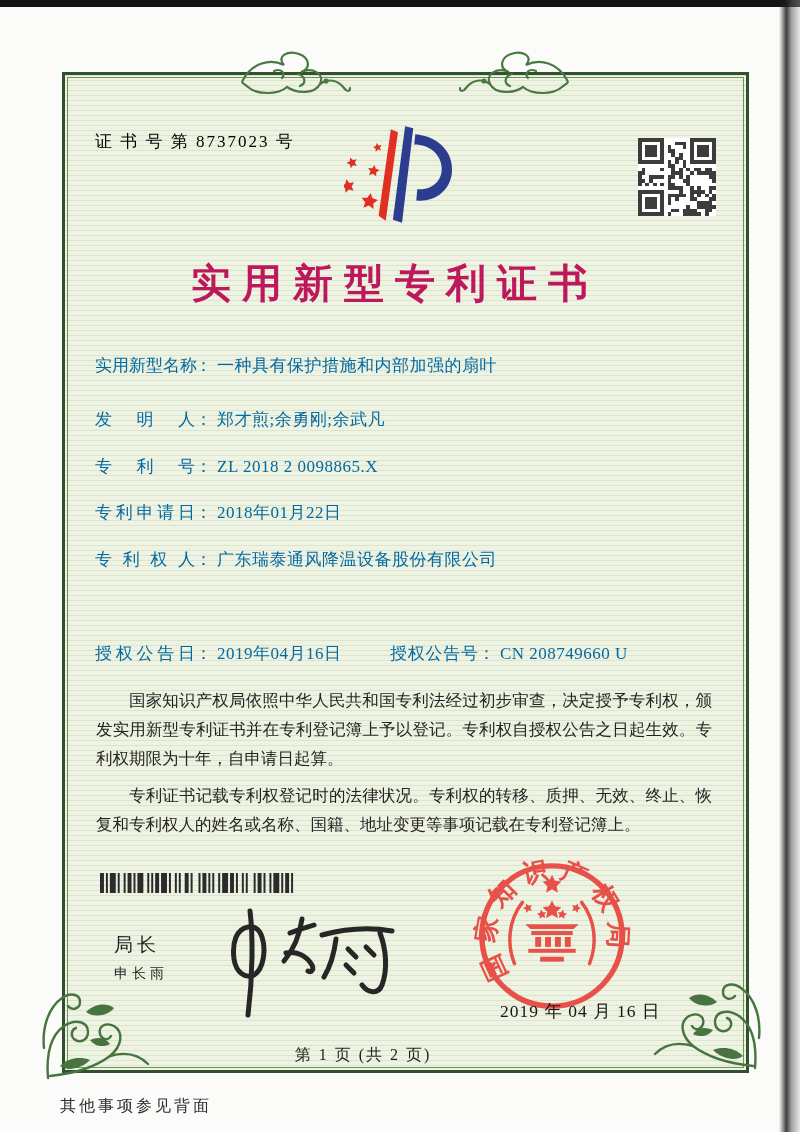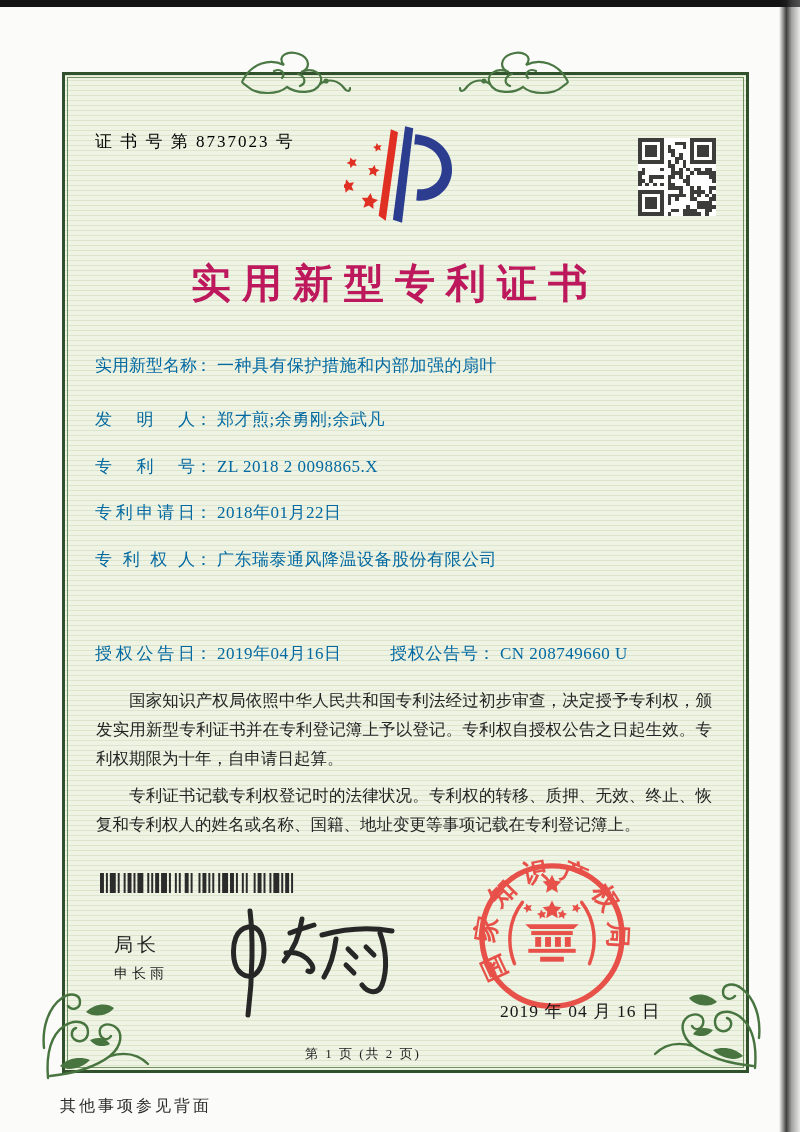--- a/index.html
+++ b/index.html
@@ -30,21 +30,21 @@
   
   .paras{position:absolute;left:88px;top:678px;width:632px;z-index:5;}
   .paras p{margin:8px;text-indent:2em;font-size:16.5px;line-height:29px;text-align:justify;color:#242424;}
   
   .barcode{position:absolute;left:100px;top:873px;width:197px;height:20px;z-index:5;}
   .signer-title{position:absolute;left:114px;top:932px;font-size:19px;letter-spacing:4px;z-index:5;}
   .signer-name{position:absolute;left:114px;top:965px;font-size:14px;letter-spacing:4px;z-index:5;}
   .signature{position:absolute;left:220px;top:903px;width:185px;height:120px;z-index:6;}
   .seal{position:absolute;left:473px;top:857px;width:158px;height:158px;z-index:7;opacity:.9;}
   .seal-date{position:absolute;left:468px;top:999px;font-size:17.5px;letter-spacing:1px;color:#171717;z-index:8;white-space:nowrap;margin-left:32px;}
-  .page-ind{position:absolute;left:63px;top:1045px;width:600px;text-align:center;font-size:13px;letter-spacing:2px;z-index:5;}
+  .page-ind{position:absolute;left:63px;top:1045px;width:600px;text-align:center;font-size:16px;letter-spacing:2px;z-index:5;}
   .back-note{position:absolute;left:60px;top:1096px;width:600px;font-size:16px;letter-spacing:3px;color:#2c2c2c;}
   
   .orn{position:absolute;z-index:6;}
   .orn-dragon-left{left:240px;top:50px;width:112px;height:48px;}
   .orn-dragon-right{left:458px;top:50px;width:112px;height:48px;transform:scale(-1,1);}
   .orn-floral-left{left:40px;top:978px;width:118px;height:104px;}
   .orn-floral-right{left:645px;top:964px;width:118px;height:112px;transform:scale(-1,1);}
 </style>
 </head>
 <body>

